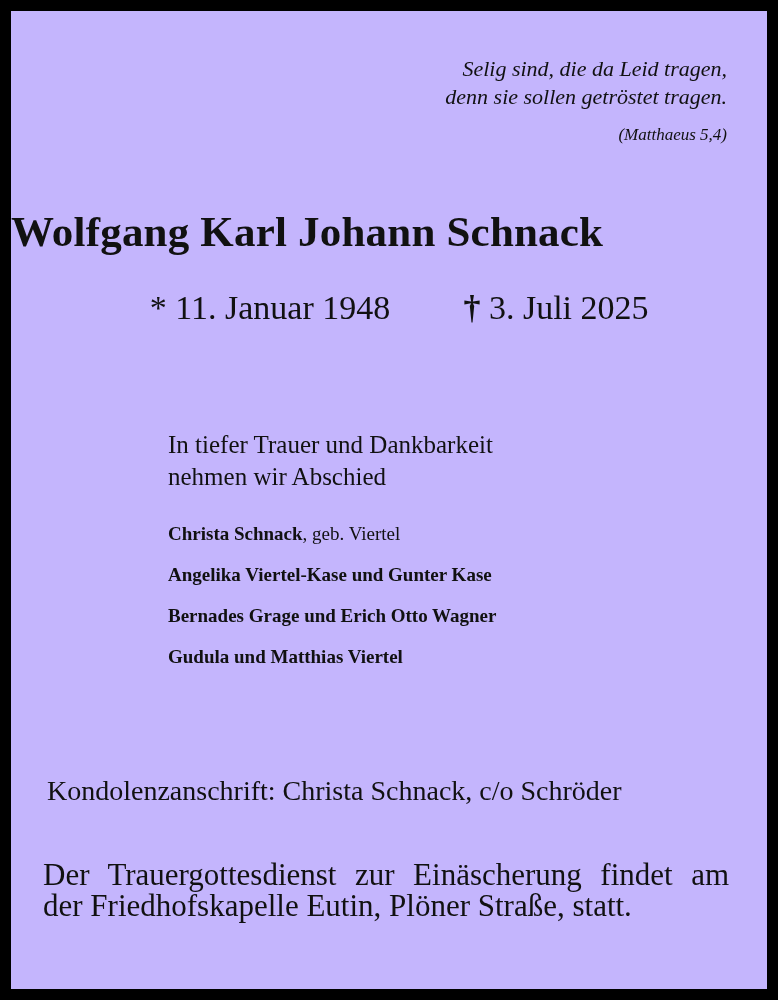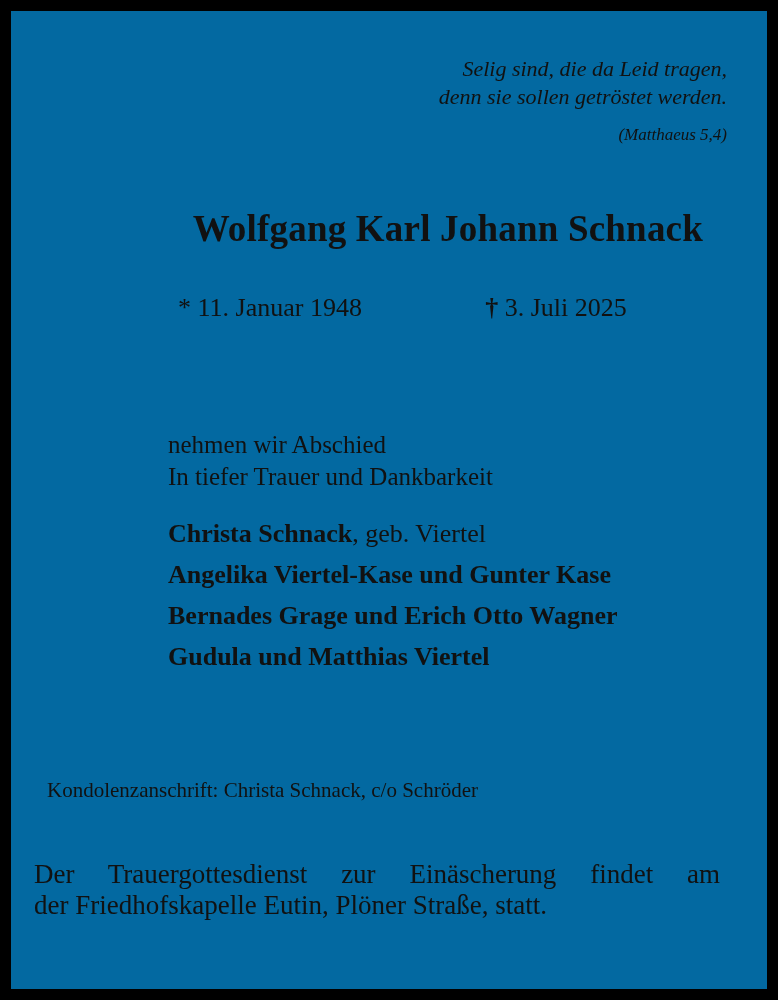--- a/index.html
+++ b/index.html
@@ -2,78 +2,78 @@
 <html><head>
   <meta charset="utf-8">
   <style>
     html, body { margin: 0; padding: 0; background: #ffffff; }
     body { width: 778px; height: 1000px; position: relative; overflow: hidden; }
     .frame {
       position: absolute; left: 0; top: 0;
       width: 778px; height: 1000px;
       box-sizing: border-box;
       border: 11px solid #000000;
-      background: #0369a1;
+      background: #c4b5fd;
       color: #111111;
       font-family: "Liberation Serif", "DejaVu Serif", serif;
     }
     .abs { position: absolute; white-space: nowrap; }
     .verse {
       right: 40px; top: 44px; text-align: right;
       font-style: italic; font-size: 22px; line-height: 28px;
     }
     .verse-ref {
       right: 40px; top: 114px; text-align: right;
       font-style: italic; font-size: 17px; margin-left: 9px;
     }
     .name {
-      left: 0; width: 692px; top: 196px; text-align: right;
-      font-size: 37px; font-weight: bold; letter-spacing: 0.2px;
+      left: 0; width: 692px; top: 196px; text-align: left;
+      font-size: 43px; font-weight: bold; letter-spacing: 0.2px;
     }
-    .dates { font-size: 26px; line-height: 34px; text-align: center; font-family: Liberation Serif, serif; }
+    .dates { font-size: 34px; line-height: 34px; text-align: center; font-family: Liberation Serif, serif; }
     .birth { left: 134px; width: 250px; top: 280px; }
     .death { left: 440px; width: 210px; top: 280px; }
     .mourn { left: 157px; top: 418px; font-size: 25px; line-height: 32px; }
-    .family { left: 157px; top: 502px; font-size: 26px; line-height: 41px; }
+    .family { left: 157px; top: 502px; font-size: 19px; line-height: 41px; }
     .family .bold { font-weight: bold; }
-    .addr { left: 36px; top: 764px; font-size: 21px; line-height: 31px; }
-    .service { left: 23px; top: 848px; width: 686px; font-size: 27px; line-height: 31px; white-space: normal; text-align: justify; }
+    .addr { left: 36px; top: 764px; font-size: 28px; line-height: 31px; }
+    .service { left: 32px; top: 848px; width: 686px; font-size: 31px; line-height: 31px; white-space: normal; text-align: justify; }
     .service .line { display: block; text-align: justify; text-align-last: justify; }
     .service .line.last { text-align-last: left; }
   </style>
 </head>
 <body>
 
 <div class="frame">
 
   <div class="abs verse">
     <div>Selig sind, die da Leid tragen,</div>
-    <div>denn sie sollen getröstet werden.</div>
+    <div>denn sie sollen getröstet tragen.</div>
   </div>
   <div class="abs verse-ref">(Matthaeus 5,4)</div>
 
   <div class="abs name">Wolfgang Karl Johann Schnack</div>
 
   <div class="abs dates birth">
     <div>
       <span>*</span>
       <span>11. Januar 1948</span>
     </div>
   </div>
 
   <div class="abs dates death">
     <div>
       <span style="font-weight:bold;">†</span>
       <span>3. Juli 2025</span>
     </div>
   </div>
 
   <div class="abs mourn">
+    <div>In tiefer Trauer und Dankbarkeit</div>
     <div>nehmen wir Abschied</div>
-    <div>In tiefer Trauer und Dankbarkeit</div>
   </div>
 
   <div class="abs family">
     <div><span class="bold">Christa Schnack</span><span>, geb. Viertel</span></div>
     <div><span class="bold">Angelika Viertel-Kase und Gunter Kase</span><span></span></div>
     <div><span class="bold">Bernades Grage und Erich Otto Wagner</span><span></span></div>
     <div><span class="bold">Gudula und Matthias Viertel</span><span></span></div>
   </div>
 
   <div class="abs addr">

